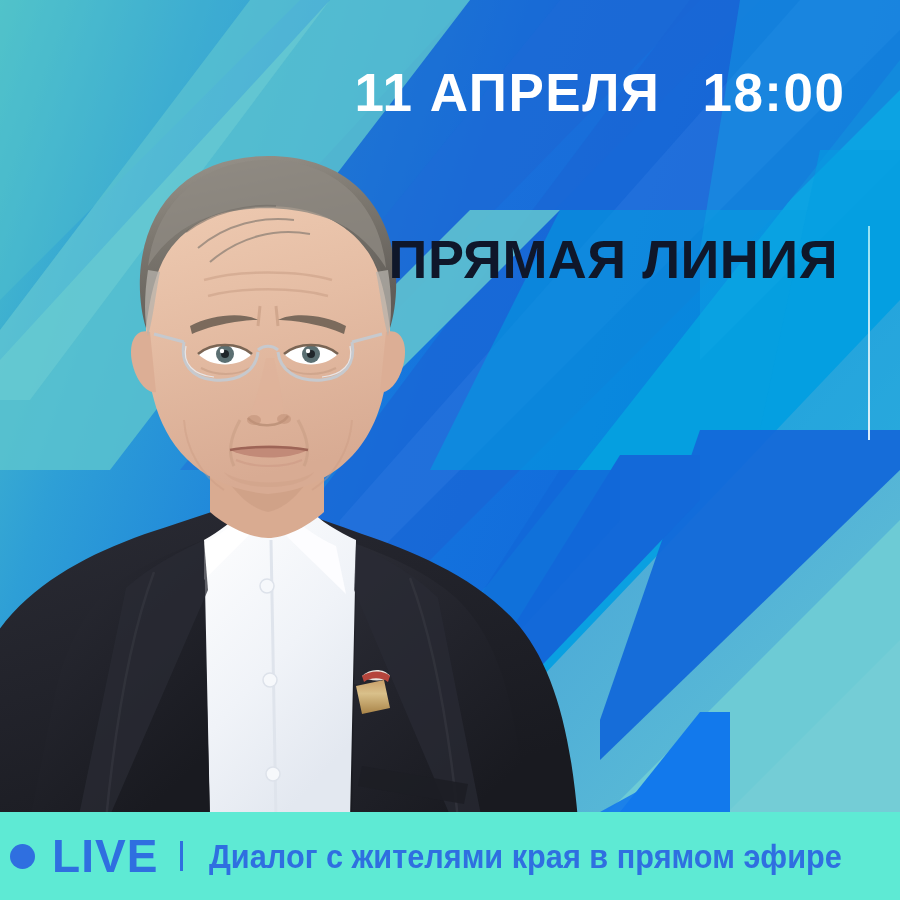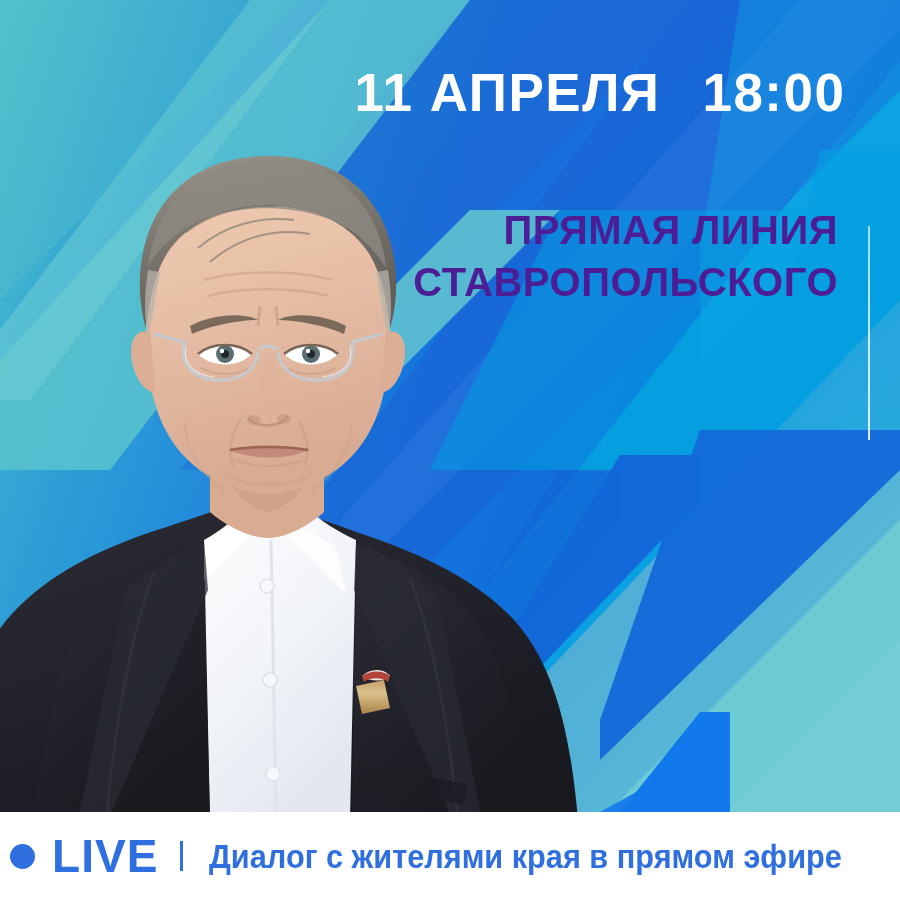--- a/index.html
+++ b/index.html
@@ -36,45 +36,45 @@
     font-weight:700;
     font-size:53px;
     letter-spacing:1.5px;
     line-height:1;
     white-space:nowrap;
   }
   .datetime .dt-time{margin-left:42px;}
 
   .headline{
     position:absolute;
-    right:62px; top:204px;
+    right:62px; top:224px;
     width:620px;
     text-align:right;
-    color:#4c1d95;
+    color:#0f172a;
     font-weight:700;
-    font-size:40px;
+    font-size:54px;
     letter-spacing:0.5px;
     line-height:1.30;
   }
   .headline div{white-space:nowrap;}
 
   .accent-rule{
     position:absolute;
     left:868px; top:226px;
     width:2px; height:214px;
     background:linear-gradient(180deg,#9fe8f6 0%,#cfeef8 45%,#eef8fd 100%);
     opacity:.92;
   }
 
   
   .footer{
     position:absolute;
     left:0; bottom:0;
     width:900px; height:88px;
-    background:#ffffff;
+    background:#5eead4;
     display:flex;
     align-items:center;
     justify-content:center;
     gap:14px;
   }
   .live-group{display:flex;align-items:center;gap:17px;}
   .live-dot{
     width:25px;height:25px;border-radius:50%;
     background:#2f6fe0;flex:none;
   }
@@ -335,21 +335,20 @@
       <path d="M394 300 C392 330 376 356 354 370" stroke="#cb9b82" stroke-width="2" fill="none" opacity="0.4"></path>
     </svg>
   </div>
 
   <div class="datetime">
     <span class="dt-date">11 АПРЕЛЯ</span><span class="dt-time">18:00</span>
   </div>
 
   <div class="headline">
     <div>ПРЯМАЯ ЛИНИЯ</div>
-    <div>СТАВРОПОЛЬСКОГО</div>
   </div>
 
   <div class="accent-rule"></div>
 
   <div class="footer">
     <div class="live-group">
       <span class="live-dot"></span>
       <span class="live-label">LIVE</span>
     </div>
     <span class="sep"></span>

